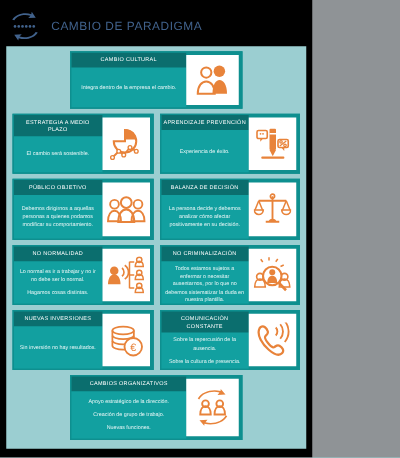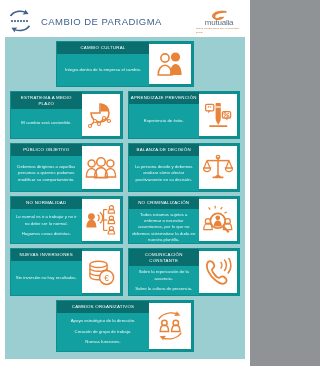--- a/index.html
+++ b/index.html
@@ -5,21 +5,21 @@
   * { box-sizing: border-box; margin: 0; padding: 0; }
   html, body {
     width: 250px; height: 366px;
     font-family: "Liberation Sans", sans-serif;
     background: #8f9396;
     overflow: hidden;
   }
   #poster {
     position: relative;
     width: 250px; height: 366px;
-    background: #ffffff;
+    background: #000000;
     padding: 5px 5px 7px 5px;
   }
   
   #header {
     height: 32px;
     display: flex;
     align-items: center;
     padding: 0 3px 0 2px;
   }
   #brand-cycle-logo { width: 26px; height: 26px; flex: 0 0 26px; position: relative; }
@@ -121,29 +121,20 @@
           <circle cx="11.0" cy="13.1" r="1.05"></circle>
           <circle cx="14.0" cy="13.1" r="1.05"></circle>
           <circle cx="17.0" cy="13.1" r="1.05"></circle>
           <circle cx="20.0" cy="13.1" r="1.05"></circle>
         </g>
       </svg>
     </div>
 
     <div id="poster-title">CAMBIO DE PARADIGMA</div>
 
-    <div id="mutualia-logo">
-      <div class="swoosh">
-        <svg width="17" height="11" viewBox="0 0 17 11" aria-hidden="true">
-          <path d="M15.5 1.2 C11.0 0.2 4.0 0.9 1.6 4.3 C-0.4 7.2 3.0 10.2 7.4 10.0 C10.4 9.9 12.6 8.5 13.4 6.8 L8.6 6.9 C8.0 7.9 6.4 8.4 5.2 7.9 C3.8 7.3 4.0 5.6 5.6 4.6 C8.0 3.1 12.2 2.4 15.5 2.9 Z" fill="#e8833a"></path>
-        </svg>
-      </div>
-      <div class="wordmark">mutualia</div>
-      <div class="tagline">mutua colaboradora con la seguridad social</div>
-    </div>
   </div>
 
   <div id="panel">
 
     <div class="row center r1">
       <div class="card solo">
         <div class="card-text">
           <div class="card-head">CAMBIO CULTURAL</div>
           <div class="card-body">
             <p>Integra dentro de la empresa el cambio.</p>

